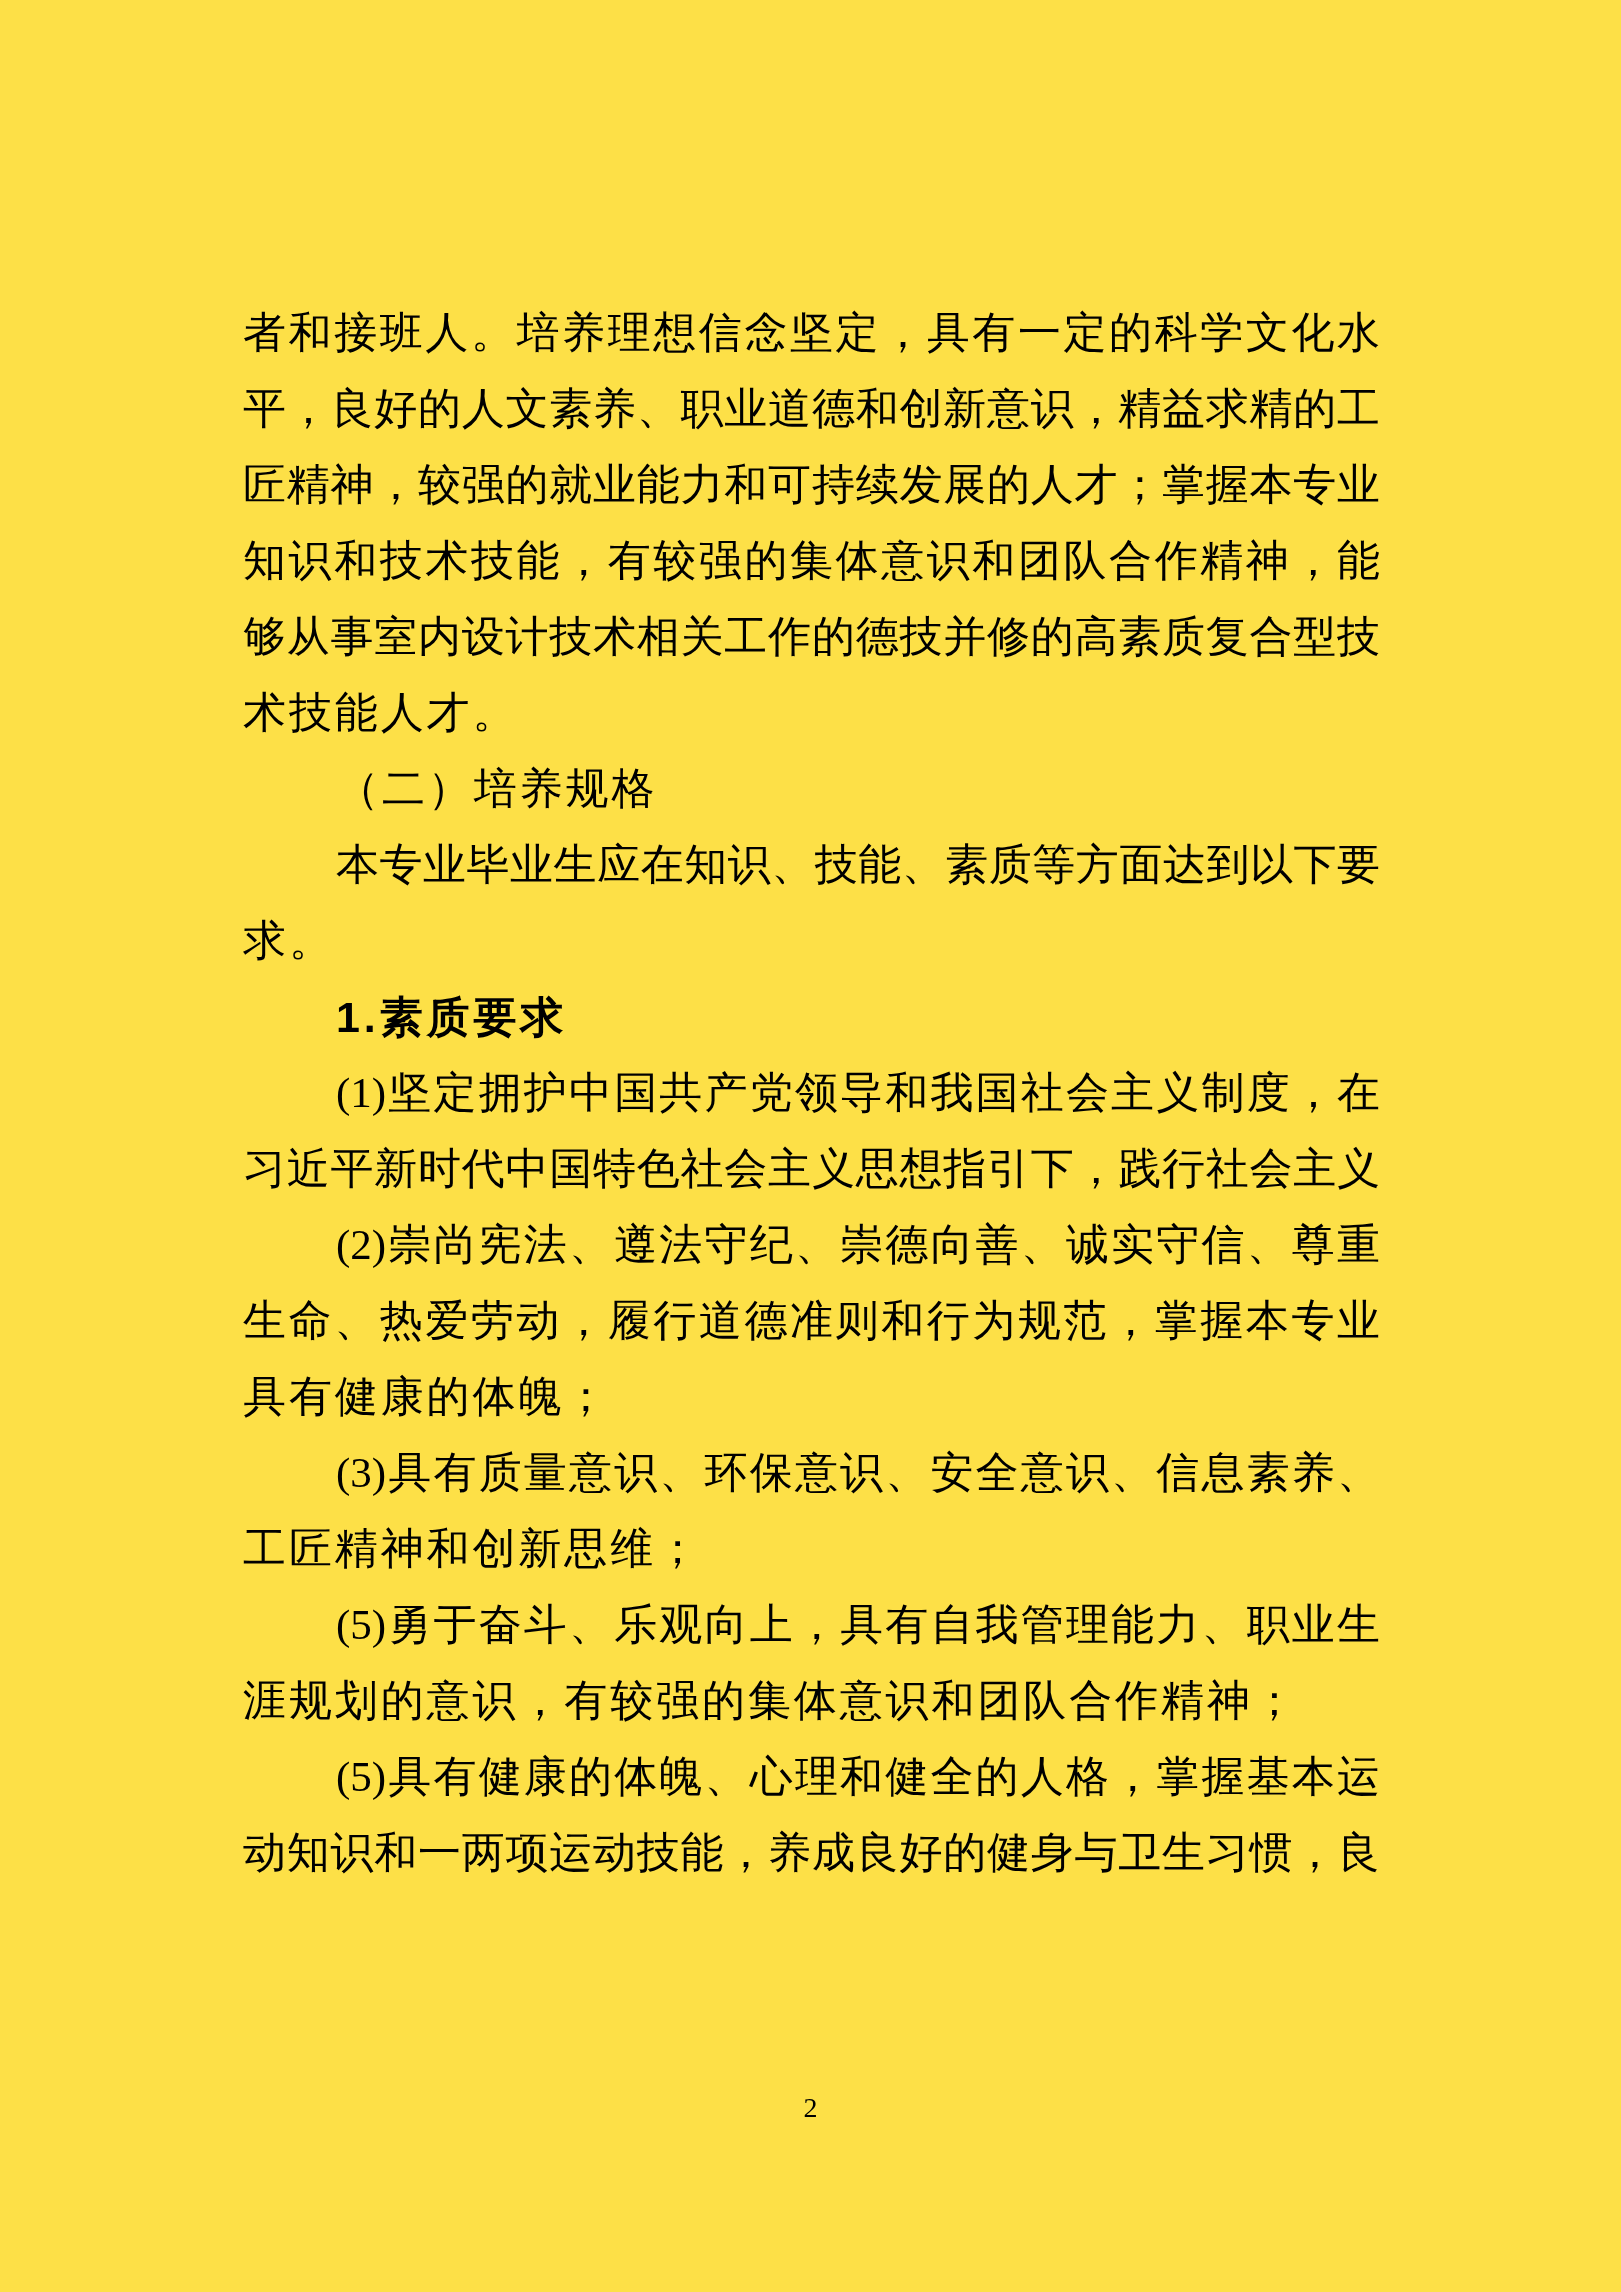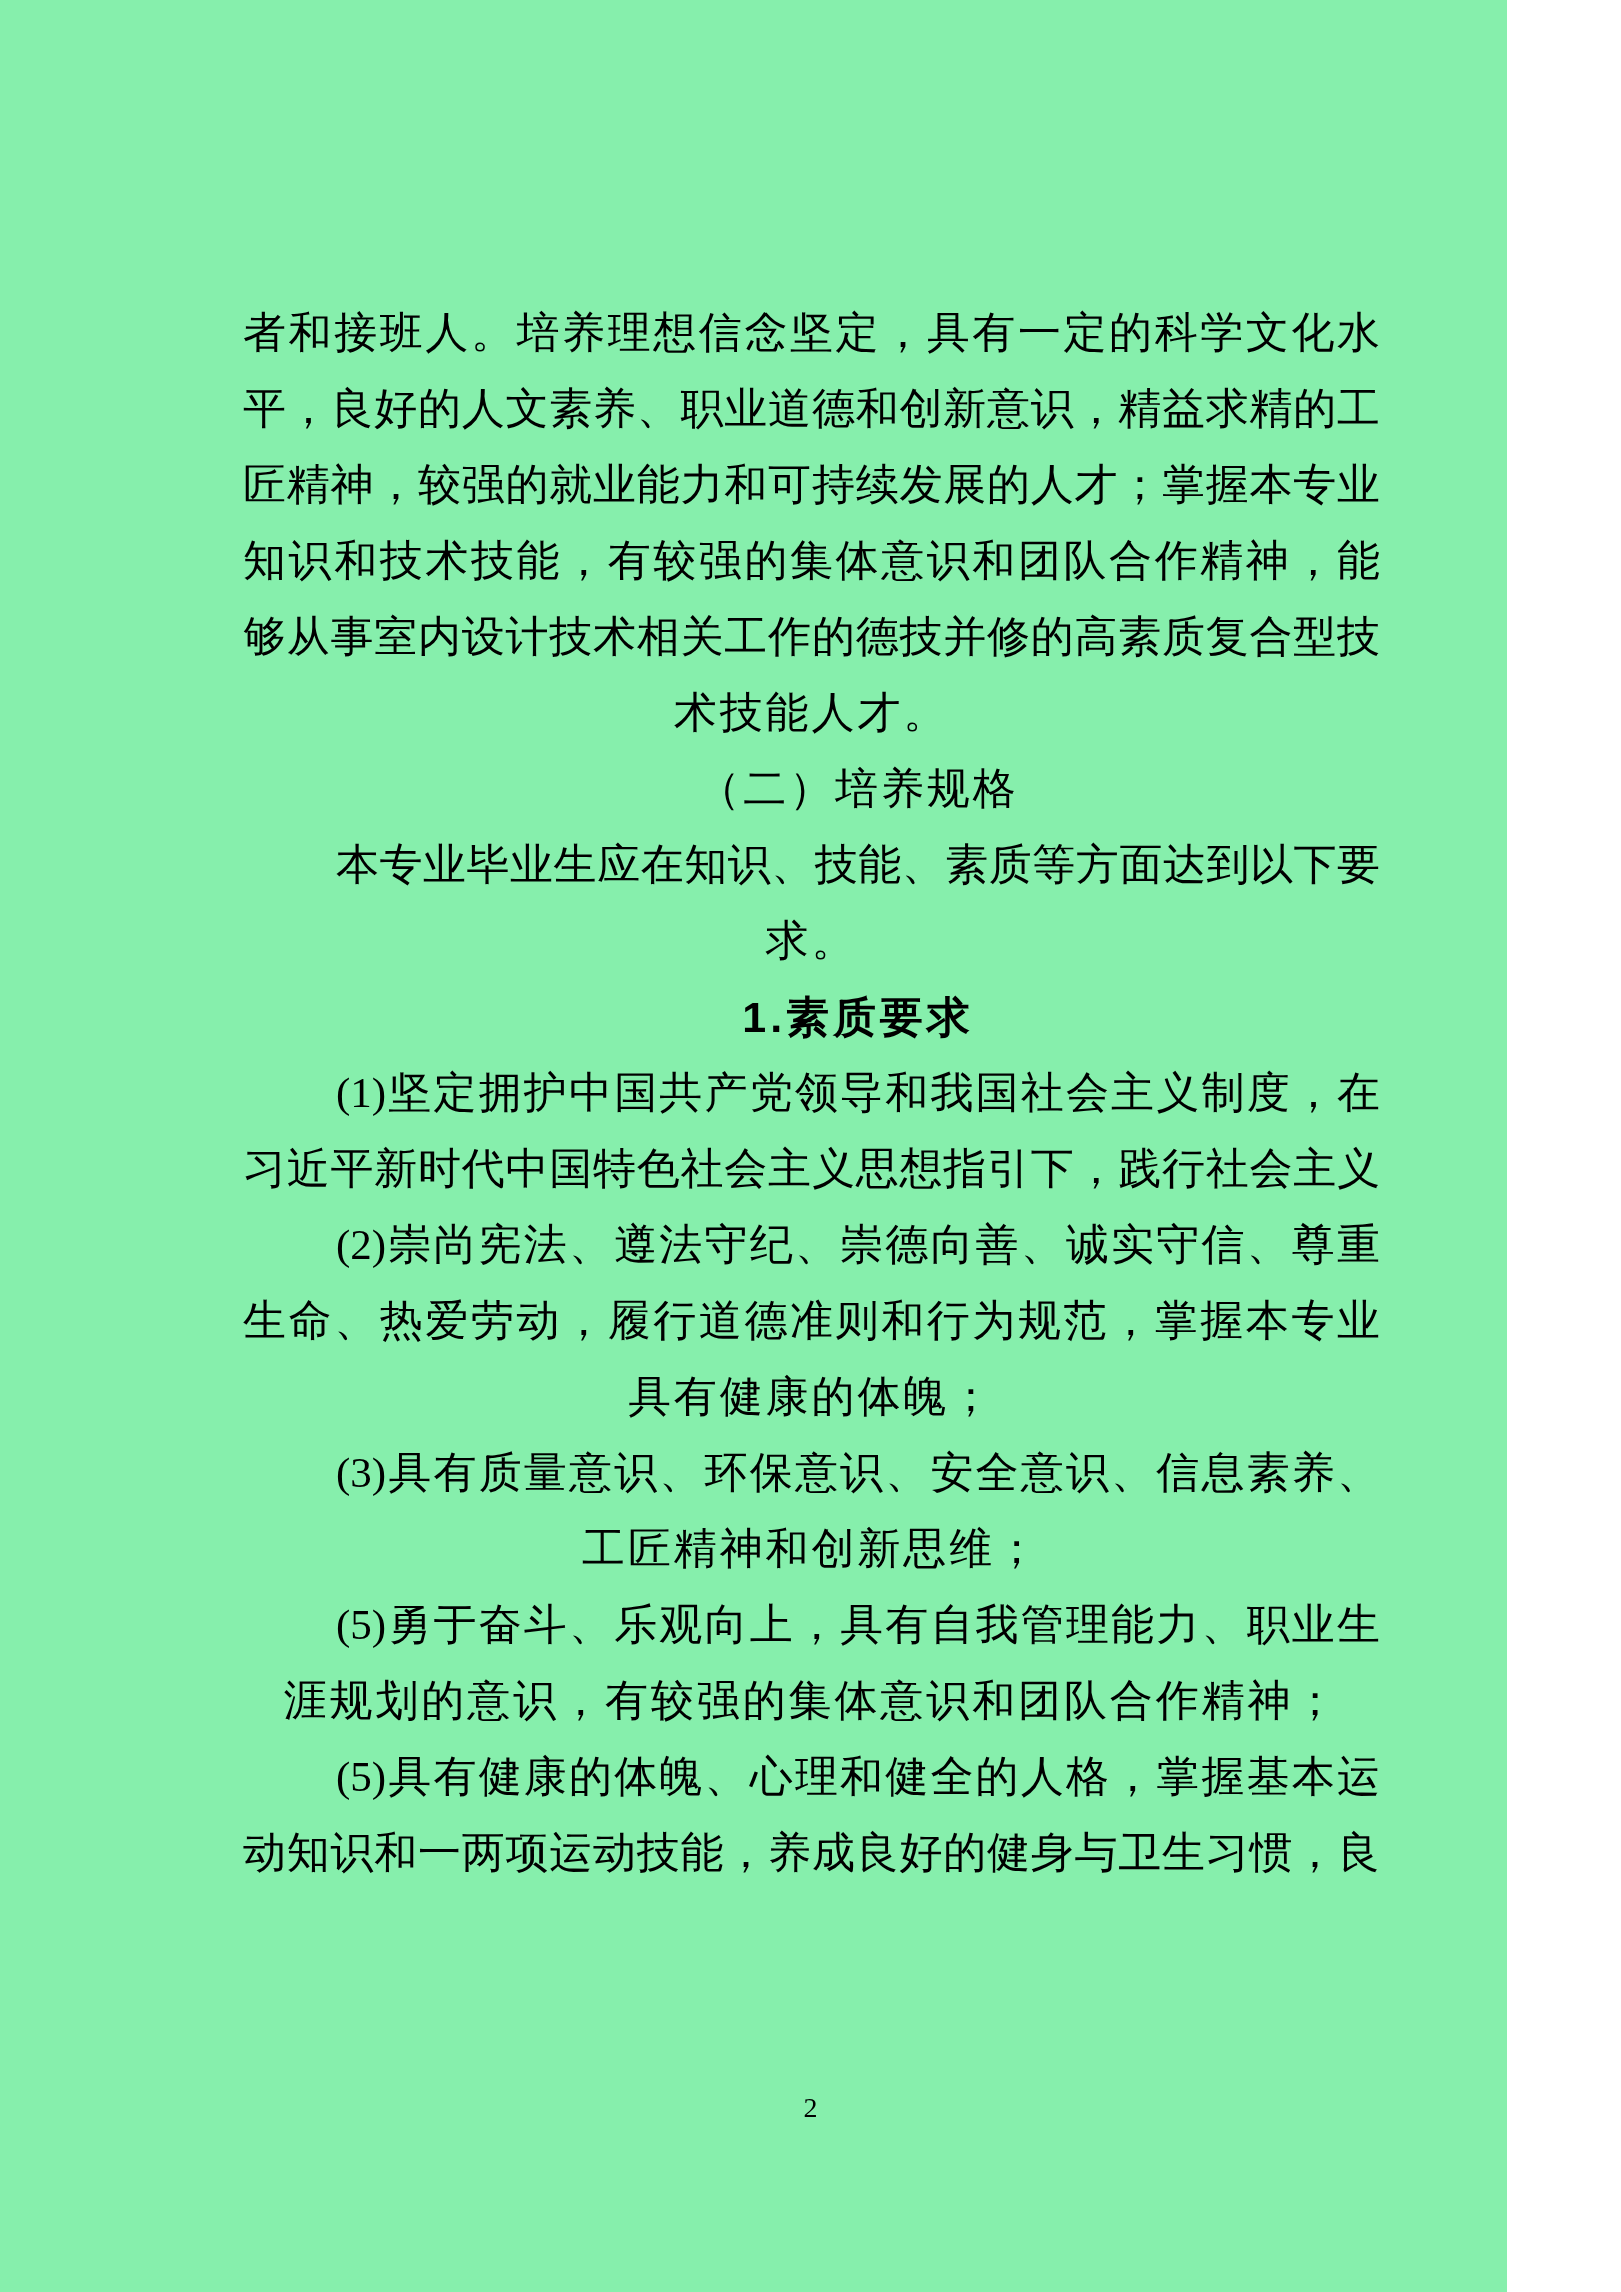--- a/index.html
+++ b/index.html
@@ -2,38 +2,38 @@
 <html><head>
 <meta charset="utf-8">
 <style>
   html, body {
     margin: 0;
     padding: 0;
     background: #ffffff;
   }
   .page {
     position: relative;
-    width: 1507px;
+    width: 1621px;
     height: 2293px;
-    background: #86efac;
+    background: #fde047;
     color: #000000;
     font-family: "Liberation Serif", serif;
     overflow: hidden;
   }
   .text-block {
     position: absolute;
     left: 243px;
     top: 295px;
     width: 1137px;
   }
   .line {
     font-size: 43px;
     line-height: 76px;
     height: 76px;
-    text-align: center;
+    text-align: left;
     letter-spacing: 2.9px;
     white-space: normal;
   }
   
   .line.j {
     letter-spacing: 0;
     text-align: justify;
     text-align-last: justify;
     text-justify: inter-character;
   }

